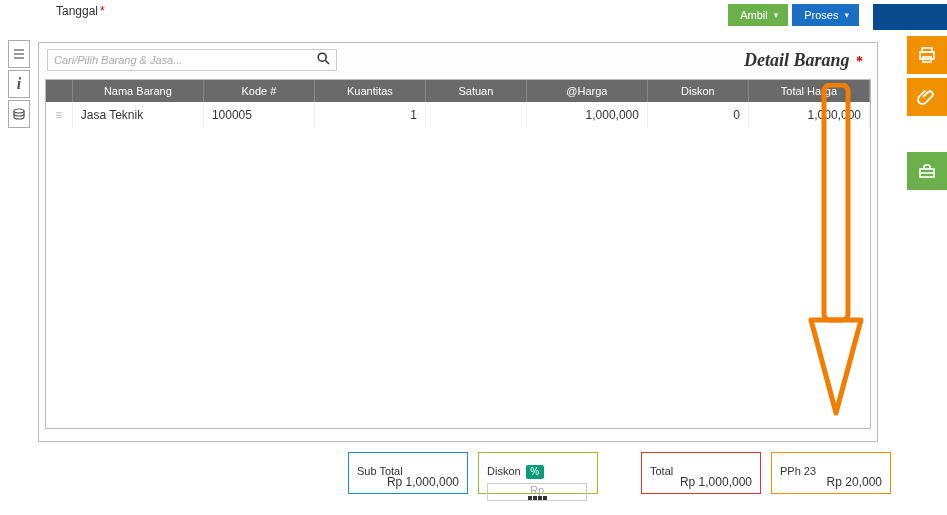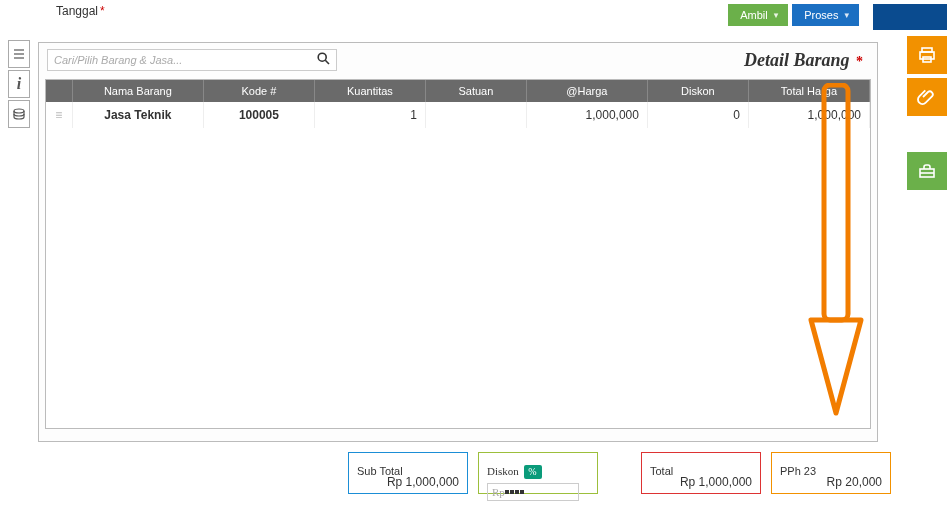--- a/index.html
+++ b/index.html
@@ -163,21 +163,21 @@
     text-align: center;
     padding: 0 4px;
   }
   .grid td {
     font-size: 12px;
     height: 26px;
     padding: 0 8px;
     border-right: 1px solid #eee;
   }
   .ta-r { text-align: right; }
-  .ta-l { text-align: center; font-weight: bold; }
+  .ta-l { text-align: left; }
   .row-handle { color: #bbb; text-align: center; font-size: 10px; }
 
   
   .arrow-svg {
     position: absolute;
     left: 760px;
     top: 3px;
     pointer-events: none;
   }
 
@@ -192,44 +192,46 @@
     width: 120px;
     height: 42px;
     border: 1px solid;
     padding: 12px 8px;
     position: relative;
     font-size: 11px;
   }
   .sum-box .label { font-size: 11px; }
   .sum-box .value { position: absolute; right: 8px; bottom: 4px; font-size: 12px; }
   .c-blue   { border-color: #1b8ed6; }
-  .c-green  { border-color: #9cbf3b; font-family: Liberation Serif, serif; }
+  .c-green  { border-color: #9cbf3b; }
   .c-red    { border-color: #d33; margin-left: 33px; }
   .c-orange { border-color: #f29100; }
 
   .diskon-badge {
     display: inline-block;
     width: 18px; height: 14px;
     background: #0a9b7a;
     color: #fff;
     font-size: 10px;
     text-align: center;
     line-height: 14px;
     border-radius: 2px;
     margin-left: 2px;
     vertical-align: middle;
   }
   .diskon-inner {
     margin-top: 4px;
     border: 1px solid #ccc;
     height: 18px;
-    width: 92px;
-    display: flex;
-    align-items: center;
+    width: 100px;
+    display: flex;
+    align-items: center;
+    justify-content: space-between;
     padding: 0 4px;
+    flex-direction: column;
   }
   .diskon-inner span:first-child { color: #aaa; font-size: 11px; }
   .kb-icon {
     display: inline-flex;
     gap: 1px;
   }
   .kb-icon i {
     width: 4px; height: 4px; background: #333; display: inline-block;
   }
 </style>

